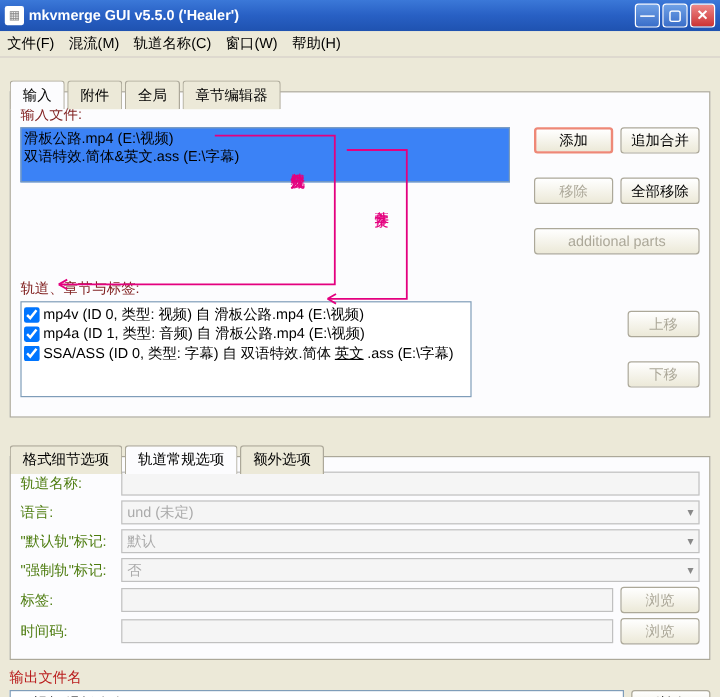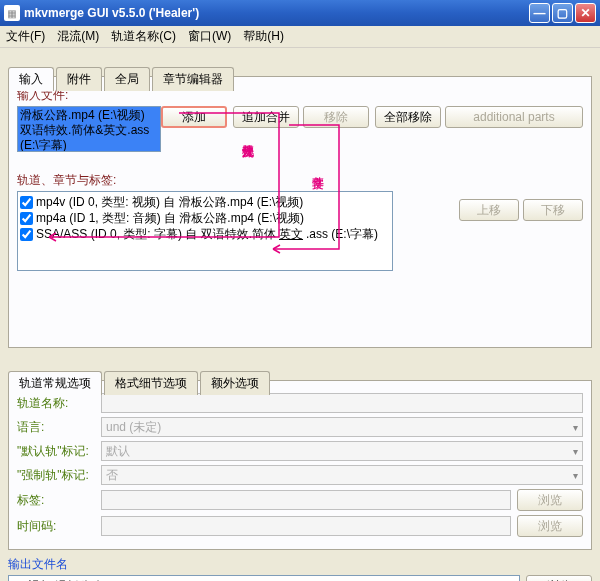--- a/index.html
+++ b/index.html
@@ -15,37 +15,37 @@
 .menuitem { cursor: pointer; }
 .content { padding: 4px 8px 8px; }
 .tabs { display: flex; position: relative; z-index: 2; }
 .tab { padding: 3px 10px; border: 1px solid #aca899; border-bottom: none; background: #ece9d8; margin-right: 2px; border-radius: 3px 3px 0 0; cursor: pointer; position: relative; top: 15px; }
 .tab.active { background: #fcfcfe; z-index: 3; }
 .tabbody { border: 1px solid #aca899; background: #fcfcfe; padding: 8px; position: relative; z-index: 1; }
 .mainbody { height: 272px; }
 .row { display: flex; margin-bottom: 4px; }
 .label { margin: 2px 0 2px 0; color: #7f1d1d; }
 .filelist { border: 1px solid #7f9db9; background: #3b82f6; width: 408px; height: 46px; padding: 1px 2px; line-height: 15px; overflow: hidden; }
-.btncol { display: flex; flex-direction: row; gap: 4px; margin-left: auto; }
+.btncol { display: flex; flex-direction: column; gap: 20px; margin-left: auto; }
 .btn { min-width: 66px; height: 22px; border: 1px solid #aca899; background: linear-gradient(#fff,#ece9d8); border-radius: 3px; cursor: pointer; padding: 0 8px; }
 .btn.hl { border: 2px solid #e87; }
 .btn.disabled { color: #aca899; cursor: default; }
 .btnrow { display: flex; gap: 6px; }
 .tracklist { border: 1px solid #7f9db9; background: #fff; width: 376px; height: 80px; padding: 2px; overflow: hidden; }
 .trackitem { display: flex; align-items: center; gap: 3px; line-height: 16px; white-space: nowrap; }
 .trackitem input { margin: 0; }
 .subtabs { margin-top: 8px; }
 .fieldrow { display: flex; align-items: center; margin: 4px 0; gap: 6px; }
 .fieldrow .flabel { width: 78px; color: #4d7c0f; }
 .fieldrow input[type=text], .fieldrow .select { flex: 1; height: 20px; border: 1px solid #c0c0c0; background: #fff; padding: 0 4px; color: #888; }
 .fieldrow.disabled .select, .fieldrow.disabled input { background: #f5f5f5; color: #aaa; }
 .select { display: flex; align-items: center; justify-content: space-between; }
 .select .chev { color: #888; font-size: 10px; }
 .outsection { margin-top: 6px; }
-.outlabel { color: #1d4ed8; margin-bottom: 2px; }
+.outlabel { color: #b91c1c; margin-bottom: 2px; }
 .outrow { display: flex; gap: 6px; }
 .outrow input { flex: 1; height: 22px; border: 1px solid #7f9db9; padding: 0 4px; }
 .annot { position: absolute; color: #e4007f; font-size: 12px; pointer-events: none; white-space: nowrap; }
 svg.arrows { position: absolute; left: 0; top: 0; pointer-events: none; }
 .ulchar { text-decoration: underline; }
 </style>
 </head>
 <body>
 
 <div class="titlebar">
@@ -126,22 +126,22 @@
       </div>
       <div class="btncol" style="justify-content:flex-start; padding-top:8px;">
         <button class="btn disabled" style="min-width:60px;">上移</button>
         <button class="btn disabled" style="min-width:60px;">下移</button>
       </div>
     </div>
   </div>
 
   <div class="subtabs">
     <div class="tabs">
+      <div class="tab">格式细节选项</div>
       <div class="tab active">轨道常规选项</div>
-      <div class="tab">格式细节选项</div>
       <div class="tab">额外选项</div>
     </div>
     <div class="tabbody">
       <div class="fieldrow disabled">
         <div class="flabel">轨道名称:</div>
         <input type="text" style="">
       </div>
       <div class="fieldrow disabled">
         <div class="flabel">语言:</div>
         <div class="select">

